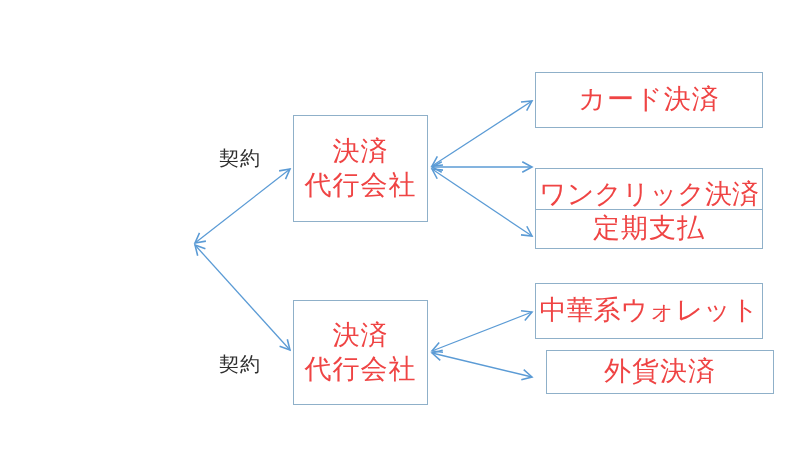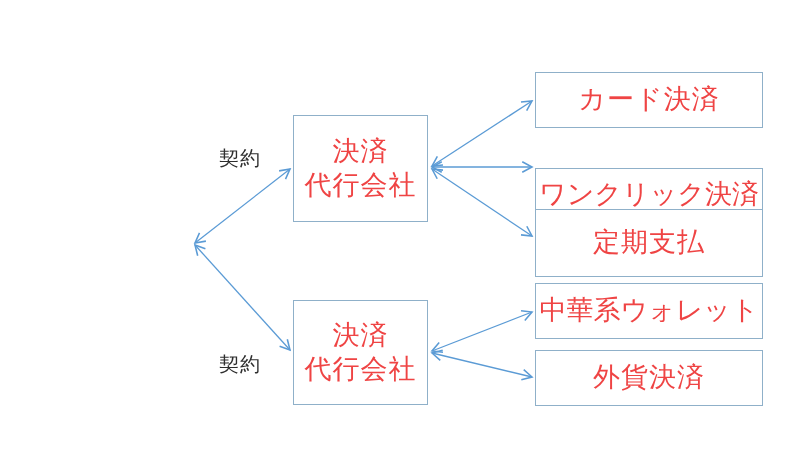--- a/index.html
+++ b/index.html
@@ -37,23 +37,23 @@
     color: #ef4444;
     font-size: 27px;
     line-height: 1.25;
     letter-spacing: 1px;
   }
   .node-seller    { left: 57px;  top: 191px; width: 135px; height: 106px; font-size: 28px; }
   .node-psp-top   { left: 293px; top: 115px; width: 135px; height: 107px; }
   .node-psp-bottom{ left: 293px; top: 300px; width: 135px; height: 105px; }
   .node-card      { left: 535px; top: 72px;  width: 228px; height: 56px; }
   .node-oneclick  { left: 535px; top: 139px; width: 228px; height: 53px; letter-spacing: 0; margin-top: 29px; }
-  .node-recurring { left: 535px; top: 209px; width: 228px; height: 68px; }
+  .node-recurring { left: 535px; top: 209px; width: 228px; height: 40px; }
   .node-wallet    { left: 535px; top: 283px; width: 228px; height: 56px; letter-spacing: 0; }
-  .node-forex     { left: 535px; top: 350px; width: 228px; height: 56px; }
+  .node-forex     { left: 546px; top: 350px; width: 228px; height: 44px; }
   .edge-label {
     position: absolute;
     color: #2e2e2e;
     font-size: 20px;
     width: 70px;
     text-align: center;
     letter-spacing: 1px;
   }
   .edge-label-top    { left: 205px; top: 145px; }
   .edge-label-bottom { left: 205px; top: 351px; }

